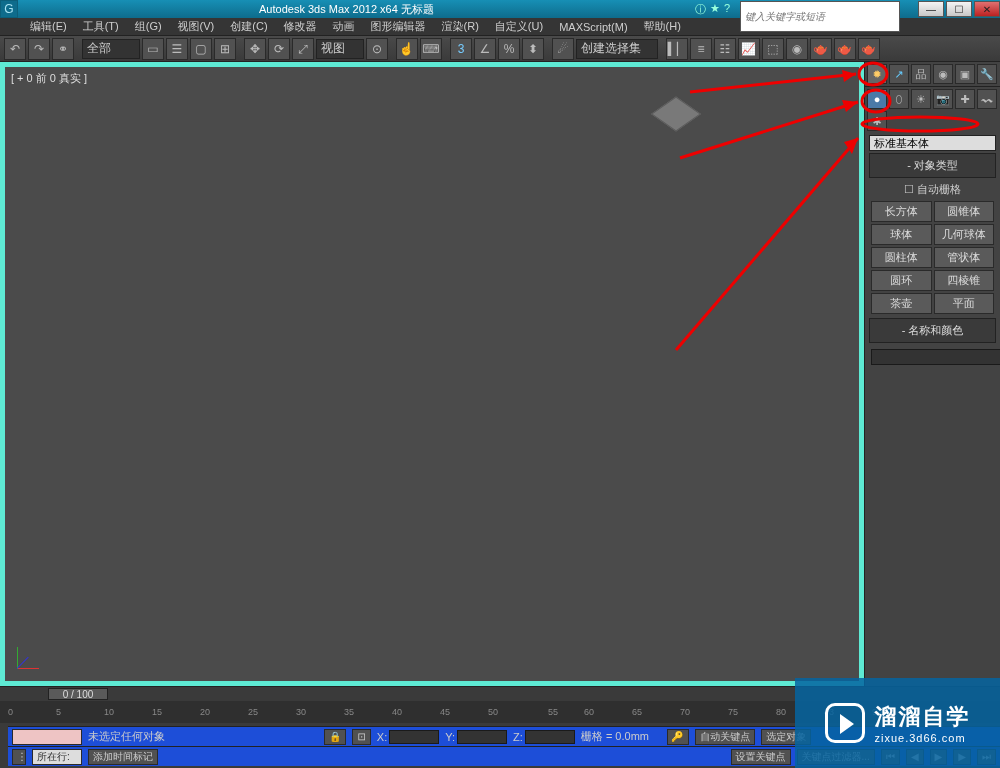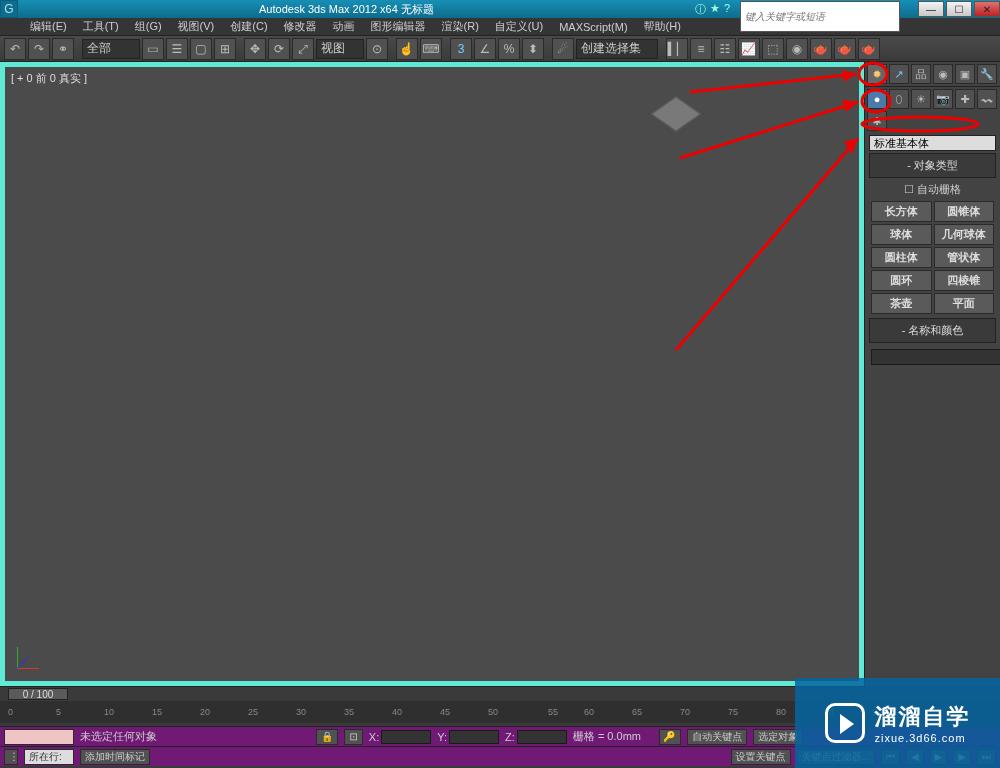--- a/index.html
+++ b/index.html
@@ -40,34 +40,34 @@
 .cmd-panel { width: 136px; background: #434343; border-left: 1px solid #222; }
 .cmd-tabs { display:flex; flex-wrap:wrap; padding:2px; gap:2px; border-bottom:1px solid #222;}
 .cmd-tabs .tab { width:20px; height:20px; background:#515151; border:1px solid #2a2a2a; display:flex;align-items:center;justify-content:center; font-size:11px; color:#bbb;}
 .cmd-tabs .tab.active { background:#666;}
 .cmd-sub { display:flex; flex-wrap:wrap; padding:2px; gap:2px;}
 .cmd-sub .tab { width:20px; height:20px; background:#515151; border:1px solid #2a2a2a; display:flex;align-items:center;justify-content:center; font-size:11px; color:#bbb;}
 .dd { margin:2px 4px; height:16px; background:#ddd; border:1px solid #222; color:#000; font-size:11px; padding-left:4px; display:flex; align-items:center;}
 .rollout-title { background:#3a3a3a; color:#ddd; font-size:11px; text-align:center; padding:4px 0; margin:2px 4px; border:1px solid #222; cursor:pointer;}
 .rollout-title::before{content:"-  ";}
 .obj-grid { display:grid; grid-template-columns:1fr 1fr; gap:2px; padding:2px 6px;}
-.obj-grid .btn { background:#5a5a5a; border:1px solid #2a2a2a; color:#ddd; font-size:11px; text-align:center; padding:2px 0;font-weight:bold;}
+.obj-grid .btn { background:#5a5a5a; border:1px solid #2a2a2a; color:#ddd; font-size:11px; text-align:center; padding:2px 0;}
 .check-row{text-align:center; padding:2px; font-size:11px; color:#ccc;}
 .name-row{padding:4px 6px; display:flex; gap:4px;}
 .name-row input{flex:1; height:16px; background:#333; border:1px solid #1a1a1a;}
 
 
 .timeline-area{height:40px;background:#3a3a3a;border-top:1px solid #222;}
-.slider-row{height:14px; position:relative; background:#3a3a3a;}
+.slider-row{height:14px; position:relative; background:#3a3a3a;margin-left:40px;}
 .slider-row .knob{position:absolute; left:8px; top:1px; height:12px; width:60px; background:#5a5a5a; border:1px solid #222; color:#ddd; font-size:10px; text-align:center;}
 .ticks{height:22px; background:#2f2f2f; position:relative; color:#888; font-size:9px;}
 .ticks span{position:absolute; top:6px;}
 
 
-.status1, .status2 { height:20px; background:#701a75; border-top:1px solid #222; display:flex; align-items:center; padding:0 4px; gap:6px; font-size:11px; color:#ccc;}
+.status1, .status2 { height:20px; background:#1d4ed8; border-top:1px solid #222; display:flex; align-items:center; padding:0 4px; gap:6px; font-size:11px; color:#ccc;margin-left:8px;}
 .coord{display:flex; align-items:center; gap:2px;}
 .coord input{width:50px; height:14px; background:#333; border:1px solid #1a1a1a; color:#999; font-size:10px; padding-left:2px;}
 .sb-btn{height:16px; padding:0 4px; background:#515151; border:1px solid #2a2a2a; font-size:10px; color:#ccc; display:flex; align-items:center;}
 .pink{background:#eec4c4 !important; color:#660000 !important;}
 
 
 .annot{position:absolute; top:0; left:0; width:1000px; height:768px; pointer-events:none;}
 
 
 .watermark{position:absolute; right:0; bottom:0; width:205px; height:90px; background: rgba(5,100,160,0.85); display:flex; align-items:center; justify-content:center; gap:10px;}

